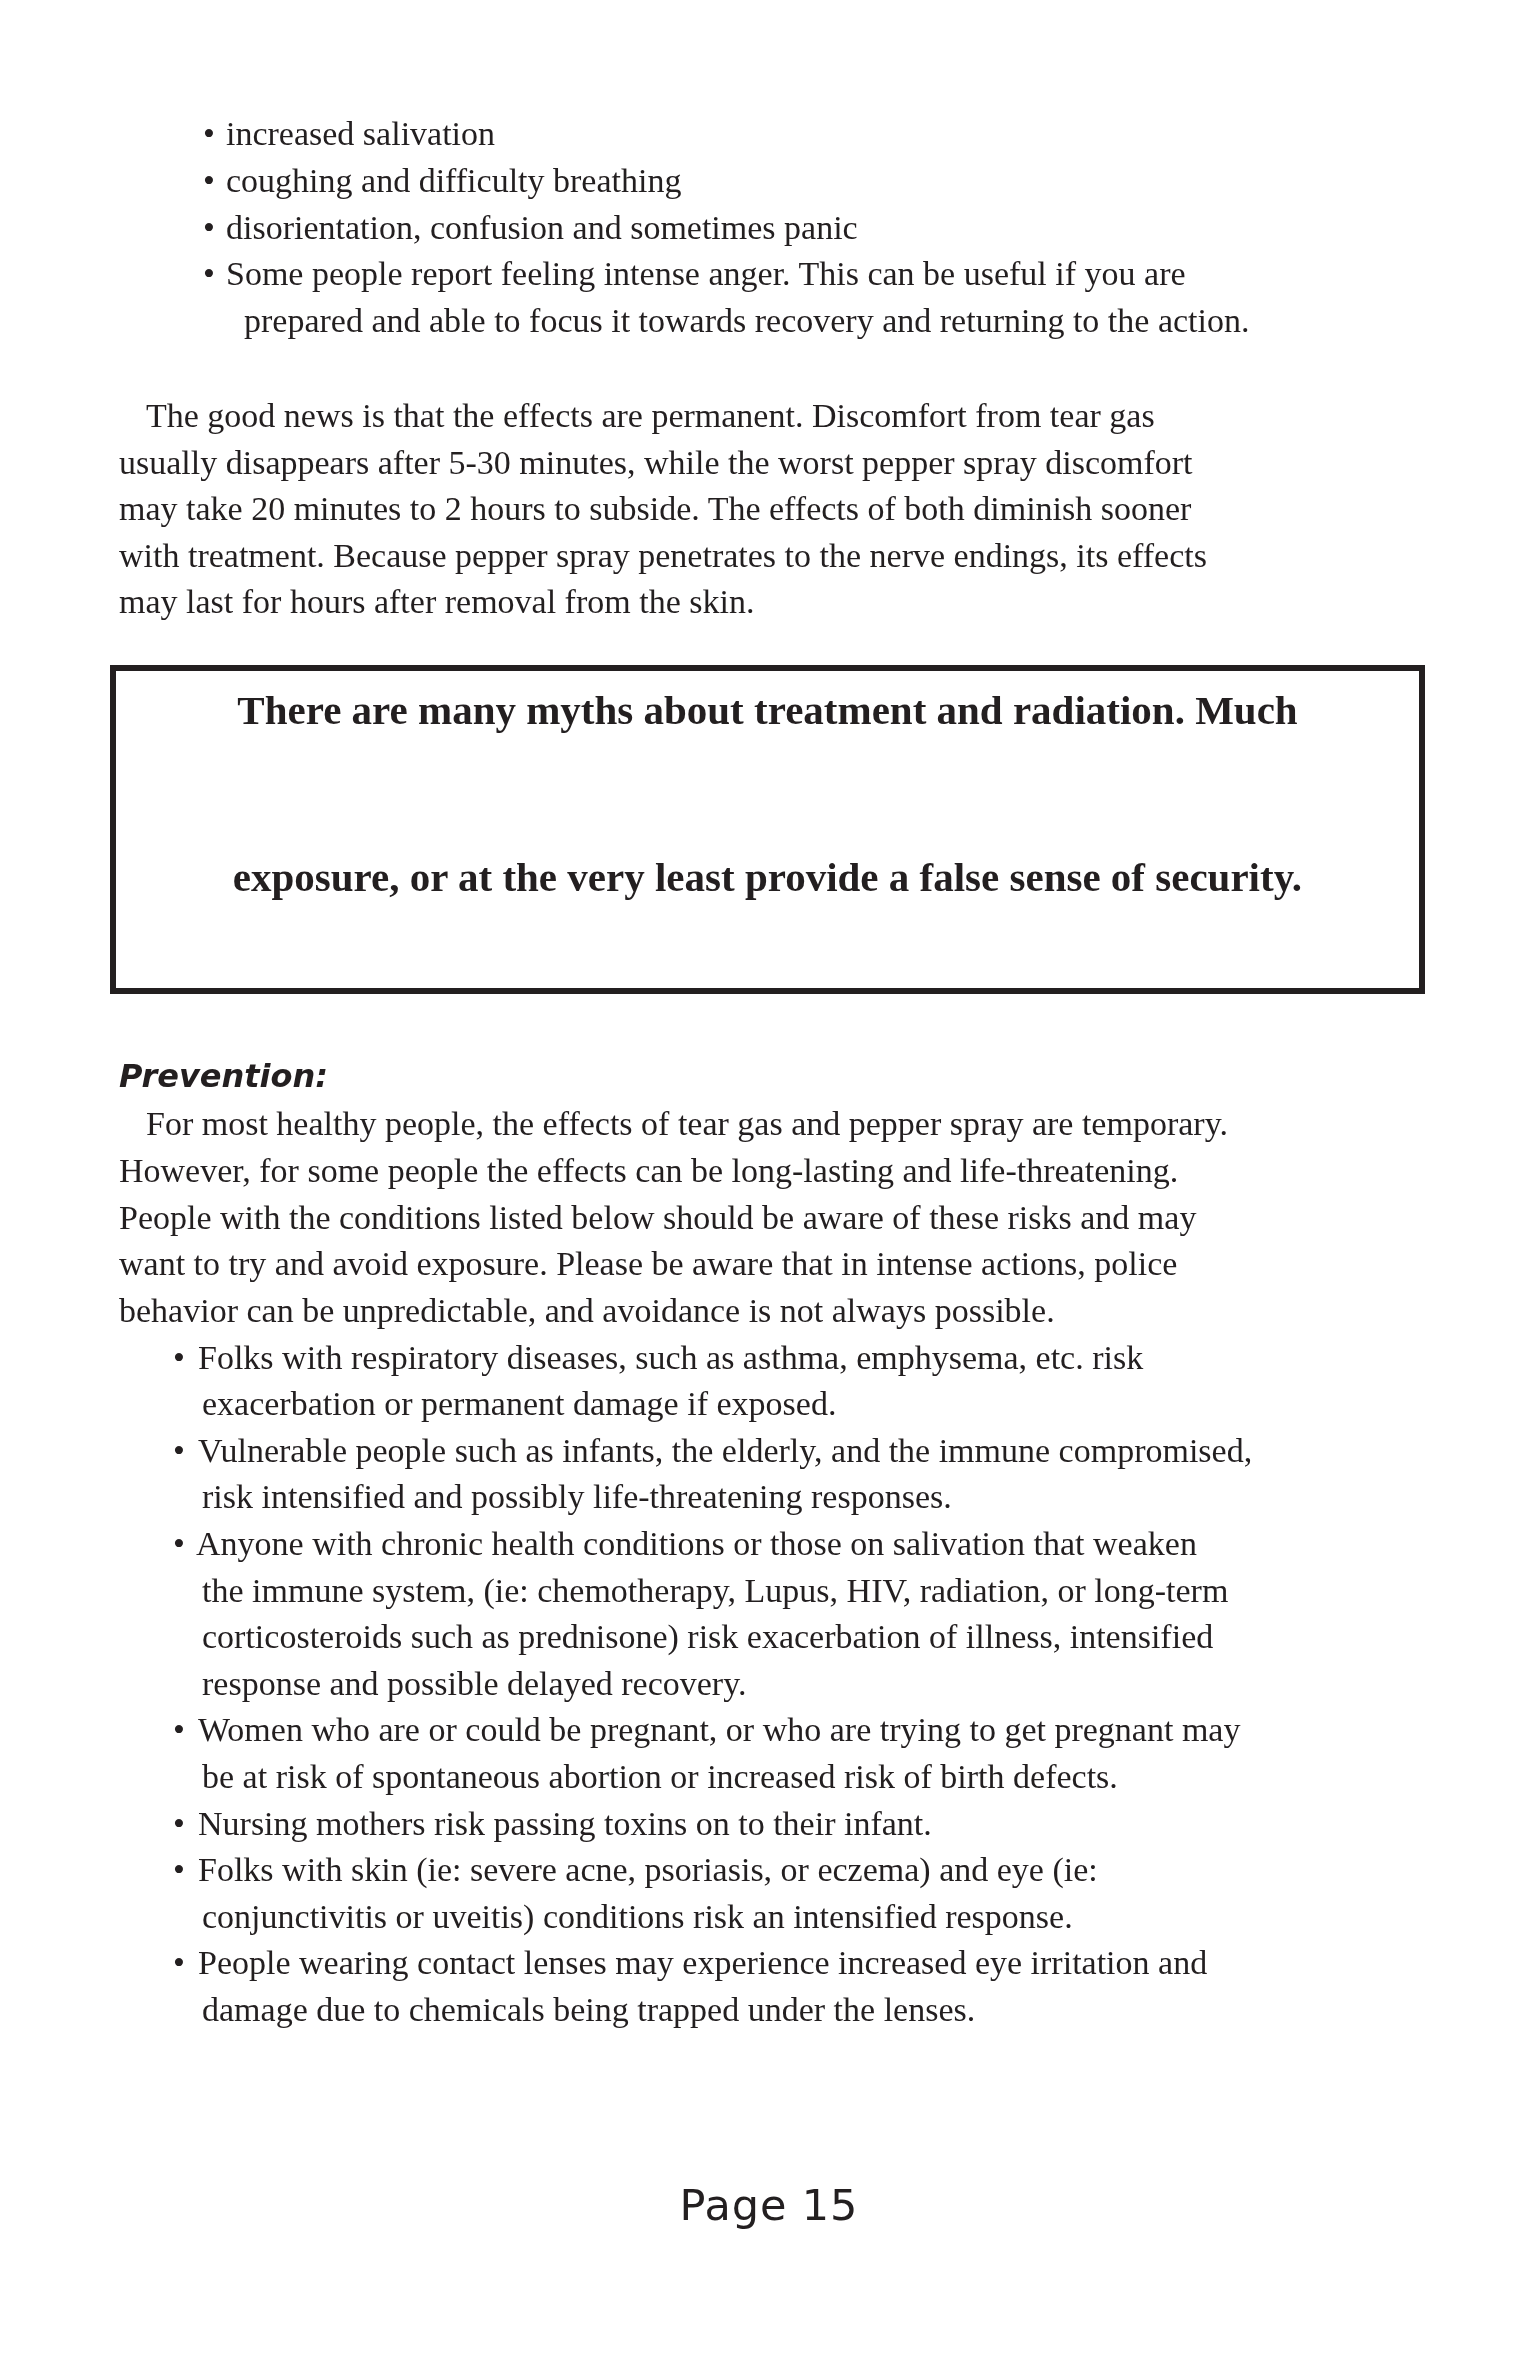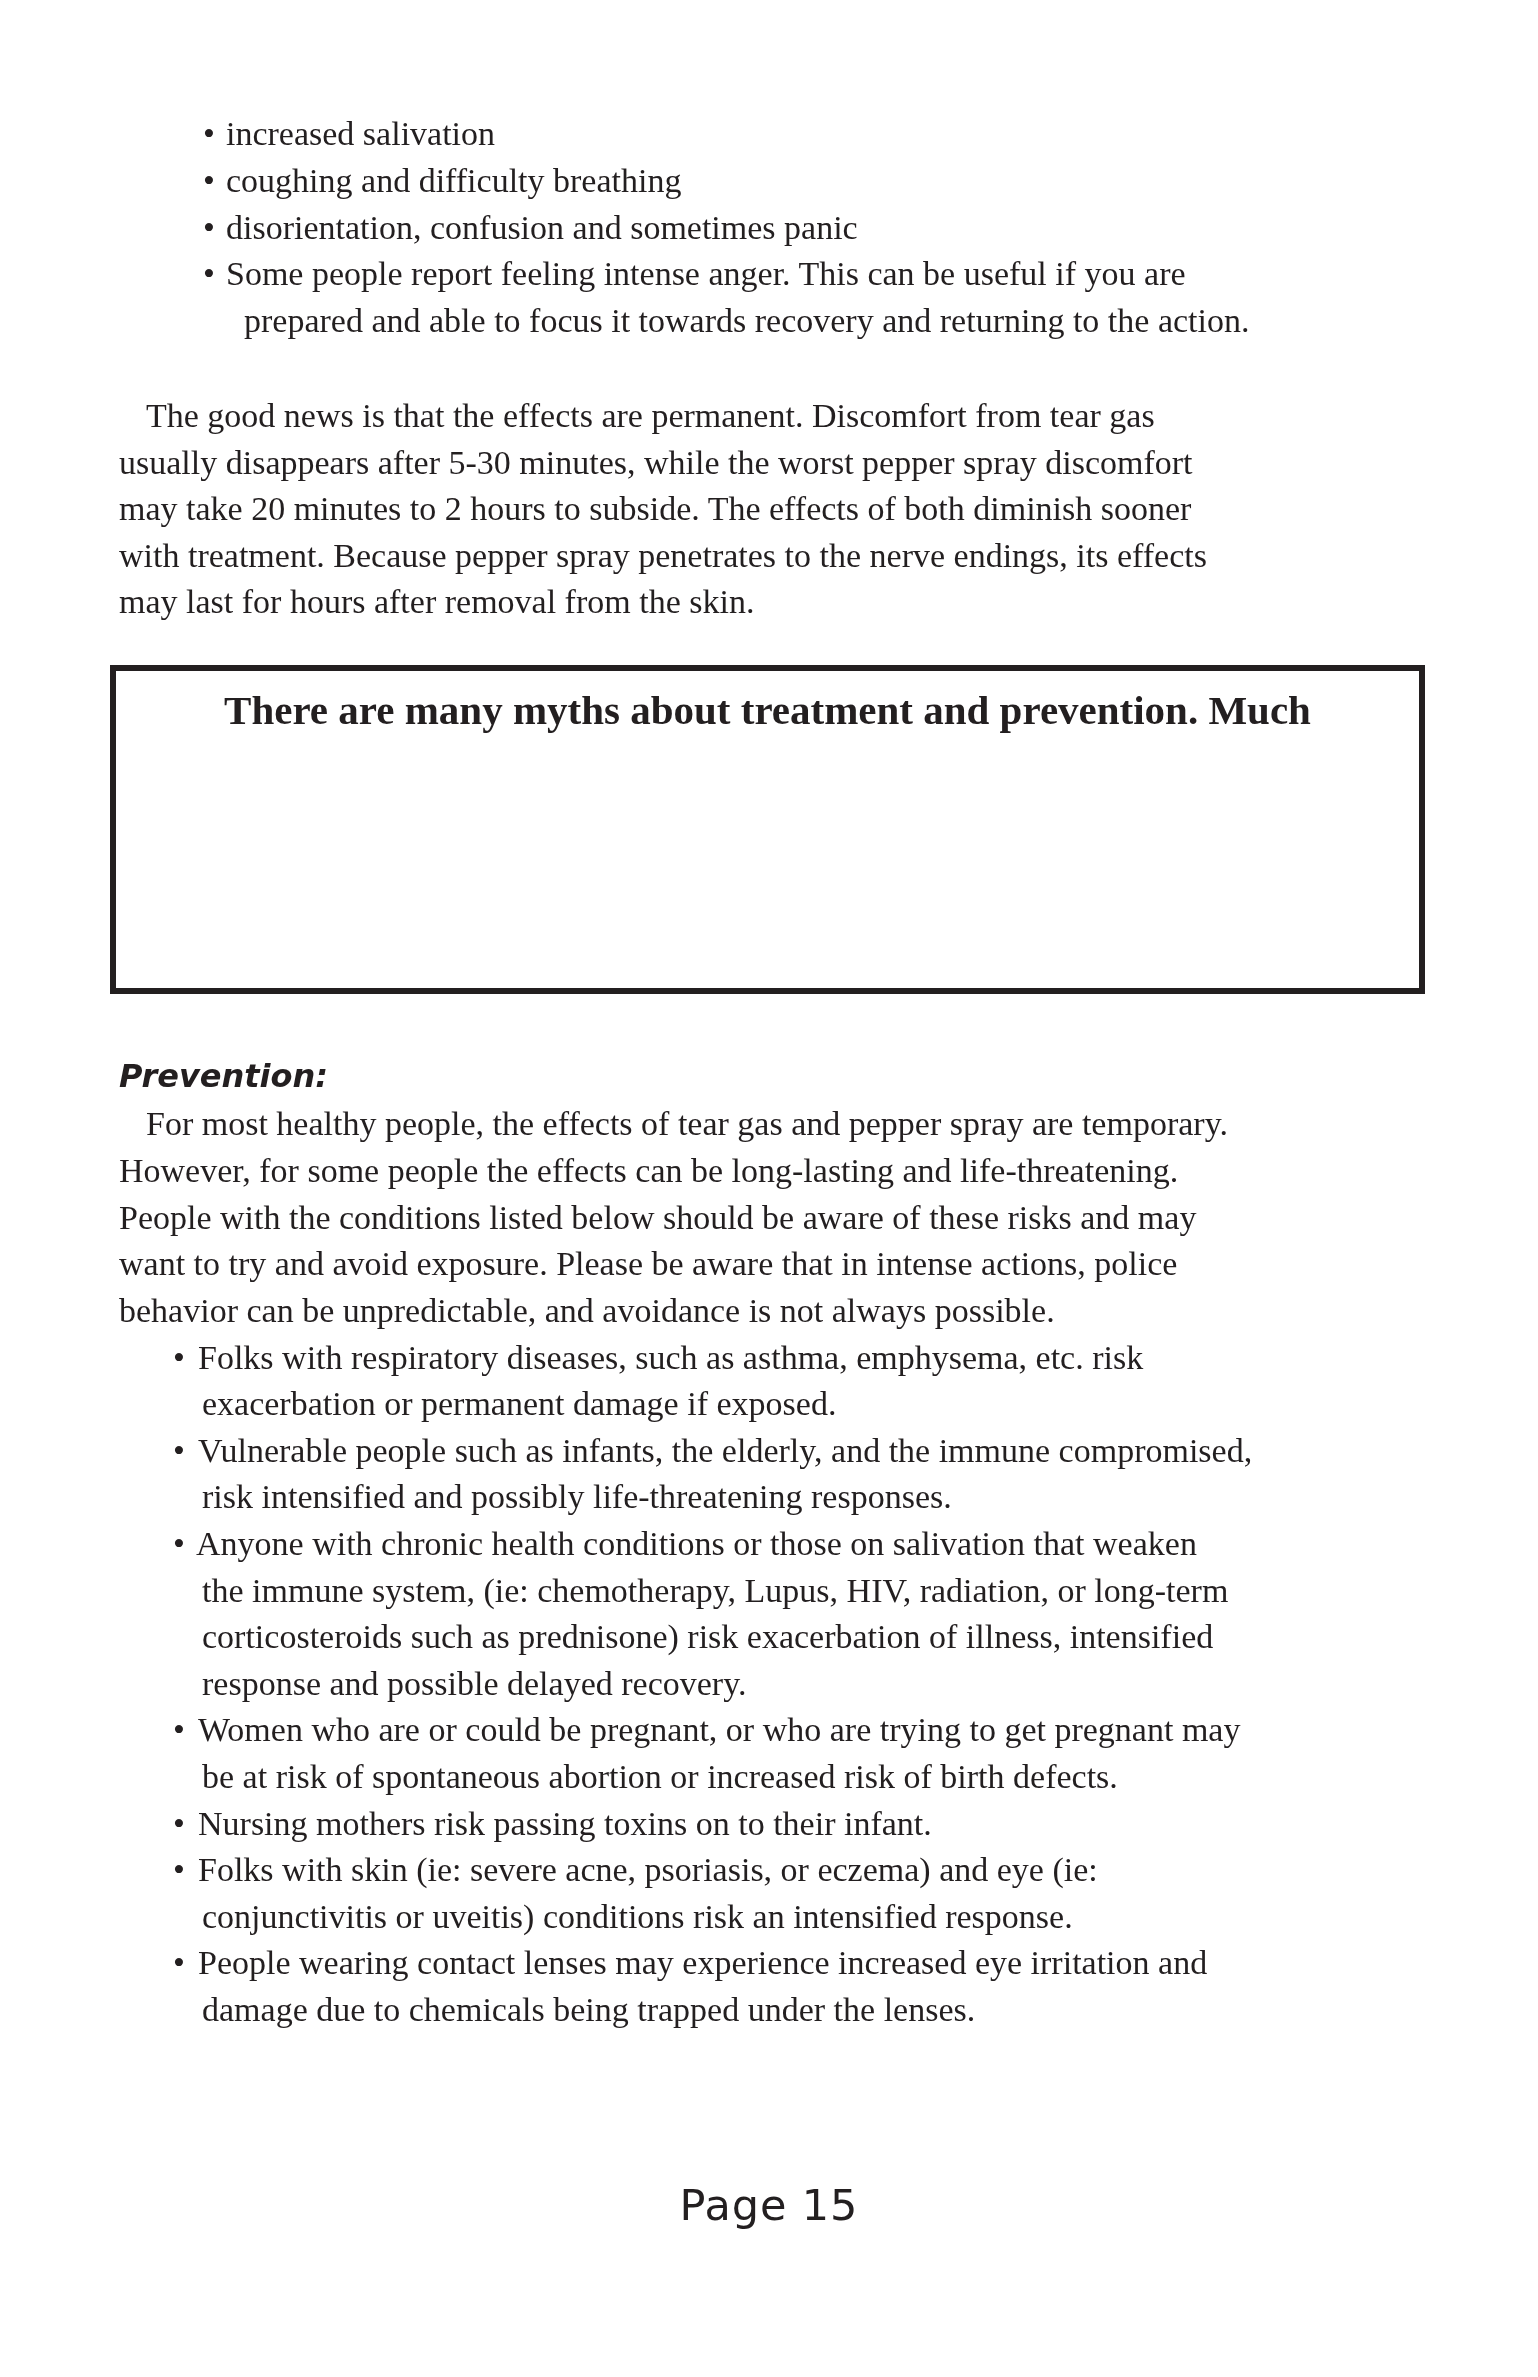--- a/index.html
+++ b/index.html
@@ -31,21 +31,22 @@
 
 <div>
   <span class="line" style="left:146px;top:399px;">The good news is that the effects are permanent. Discomfort from tear gas</span>
   <span class="line" style="left:119px;top:446px;">usually disappears after 5-30 minutes, while the worst pepper spray discomfort</span>
   <span class="line" style="left:119px;top:492px;">may take 20 minutes to 2 hours to subside. The effects of both diminish sooner</span>
   <span class="line" style="left:119px;top:539px;">with treatment. Because pepper spray penetrates to the nerve endings, its effects</span>
   <span class="line" style="left:119px;top:585px;">may last for hours after removal from the skin.</span>
 </div>
 
 <div class="box">
-  <div class="boxline" style="top:18.6px;">There are many myths about treatment and prevention. Much</div>
+  <div class="boxline" style="top:18.6px;">There are many myths about treatment and radiation. Much</div>
+  <div class="boxline" style="top:186px;">exposure, or at the very least provide a false sense of security.</div>
 </div>
 
 <div class="heading">Prevention:</div>
 
 <div>
   <span class="line" style="left:146px;top:1107px;">For most healthy people, the effects of tear gas and pepper spray are temporary.</span>
   <span class="line" style="left:119px;top:1154px;">However, for some people the effects can be long-lasting and life-threatening.</span>
   <span class="line" style="left:119px;top:1201px;">People with the conditions listed below should be aware of these risks and may</span>
   <span class="line" style="left:119px;top:1247px;">want to try and avoid exposure. Please be aware that in intense actions, police</span>
   <span class="line" style="left:119px;top:1294px;">behavior can be unpredictable, and avoidance is not always possible.</span>

